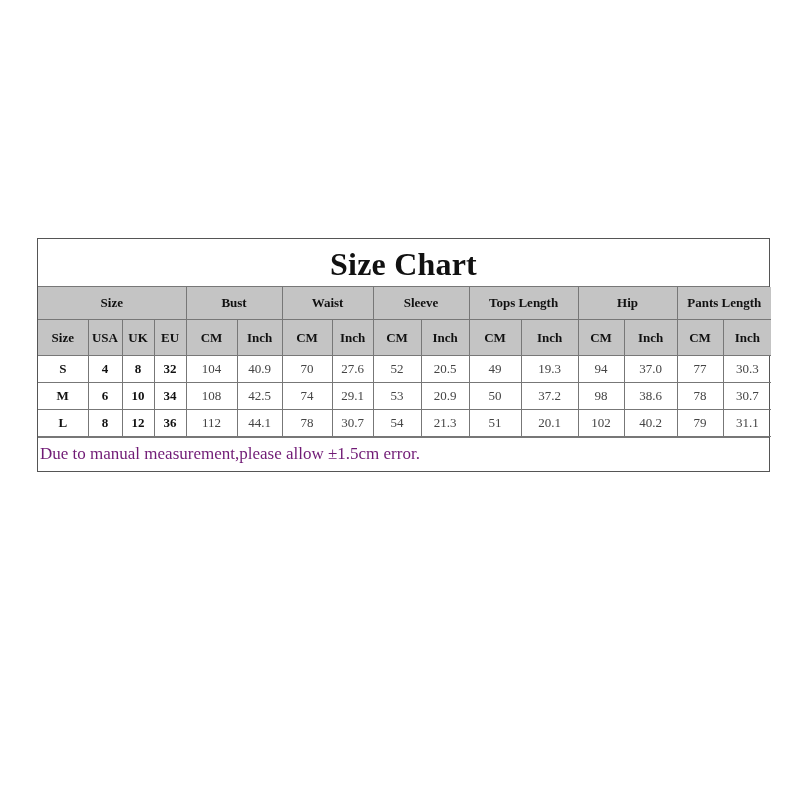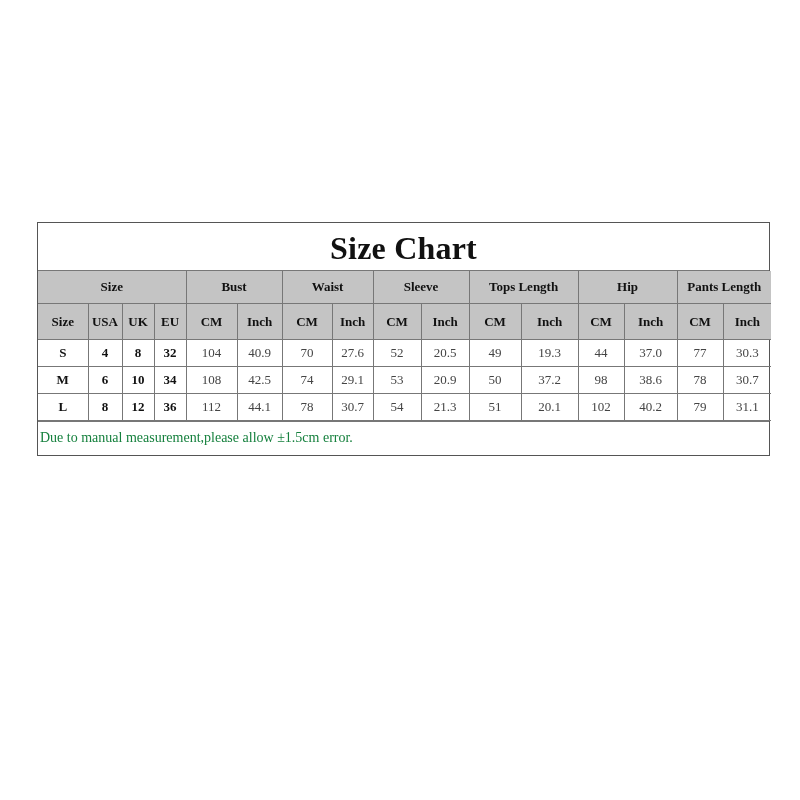--- a/index.html
+++ b/index.html
@@ -1,28 +1,28 @@
 <!DOCTYPE html>
 <html><head>
 <meta charset="utf-8">
 <style>
   html, body { margin:0; padding:0; background:#ffffff; }
   body { width:800px; height:800px; position:relative; overflow:hidden; font-family:"Liberation Serif", "DejaVu Serif", serif; color:#111; }
-  .chart { position:absolute; left:37px; top:222px; width:733px; border:1.5px solid #555; box-sizing:border-box; background:#fff; }
+  .chart { position:absolute; left:37px; top:238px; width:733px; border:1.5px solid #555; box-sizing:border-box; background:#fff; }
   .title { height:48px; display:flex; align-items:center; justify-content:center; font-weight:bold; font-size:32px; border-bottom:1px solid #777; letter-spacing:0.2px; padding-top:4px; box-sizing:border-box; }
   table { border-collapse:collapse; width:100%; table-layout:fixed; }
   td { border:1px solid #777; text-align:center; vertical-align:middle; padding:0; font-size:13px; }
   tr.h1 td { background:#c4c4c4; font-weight:bold; height:32px; font-size:13px; }
   tr.h2 td { background:#c4c4c4; font-weight:bold; height:35px; font-size:13px; }
   tr.row td { height:26px; color:#444; }
   tr.row td.b { font-weight:bold; color:#111; }
   table tr:first-child td { border-top:none; }
   table td:first-child { border-left:none;font-family:Liberation Serif, serif; }
   table td:last-child { border-right:none;margin-left:6px; }
-  .notes { border-top:1px solid #777; padding:6px 0 8px 2px; font-size:14px; line-height:19px; color:#15803d; }
+  .notes { border-top:1px solid #777; padding:6px 0 8px 2px; font-size:17px; line-height:19px; color:#701a75; }
   .notes div { white-space:nowrap; }
 </style>
 </head>
 <body>
 
 <div class="chart">
   <div class="title">Size Chart</div>
   <table>
     <colgroup>
       <col style="width:50px">
@@ -76,21 +76,21 @@
       <td class="b">8</td>
       <td class="b">32</td>
       <td>104</td>
       <td>40.9</td>
       <td>70</td>
       <td>27.6</td>
       <td>52</td>
       <td>20.5</td>
       <td>49</td>
       <td>19.3</td>
-      <td>44</td>
+      <td>94</td>
       <td>37.0</td>
       <td>77</td>
       <td>30.3</td>
     </tr>
     <tr class="row">
       <td class="b">M</td>
       <td class="b">6</td>
       <td class="b">10</td>
       <td class="b">34</td>
       <td>108</td>

